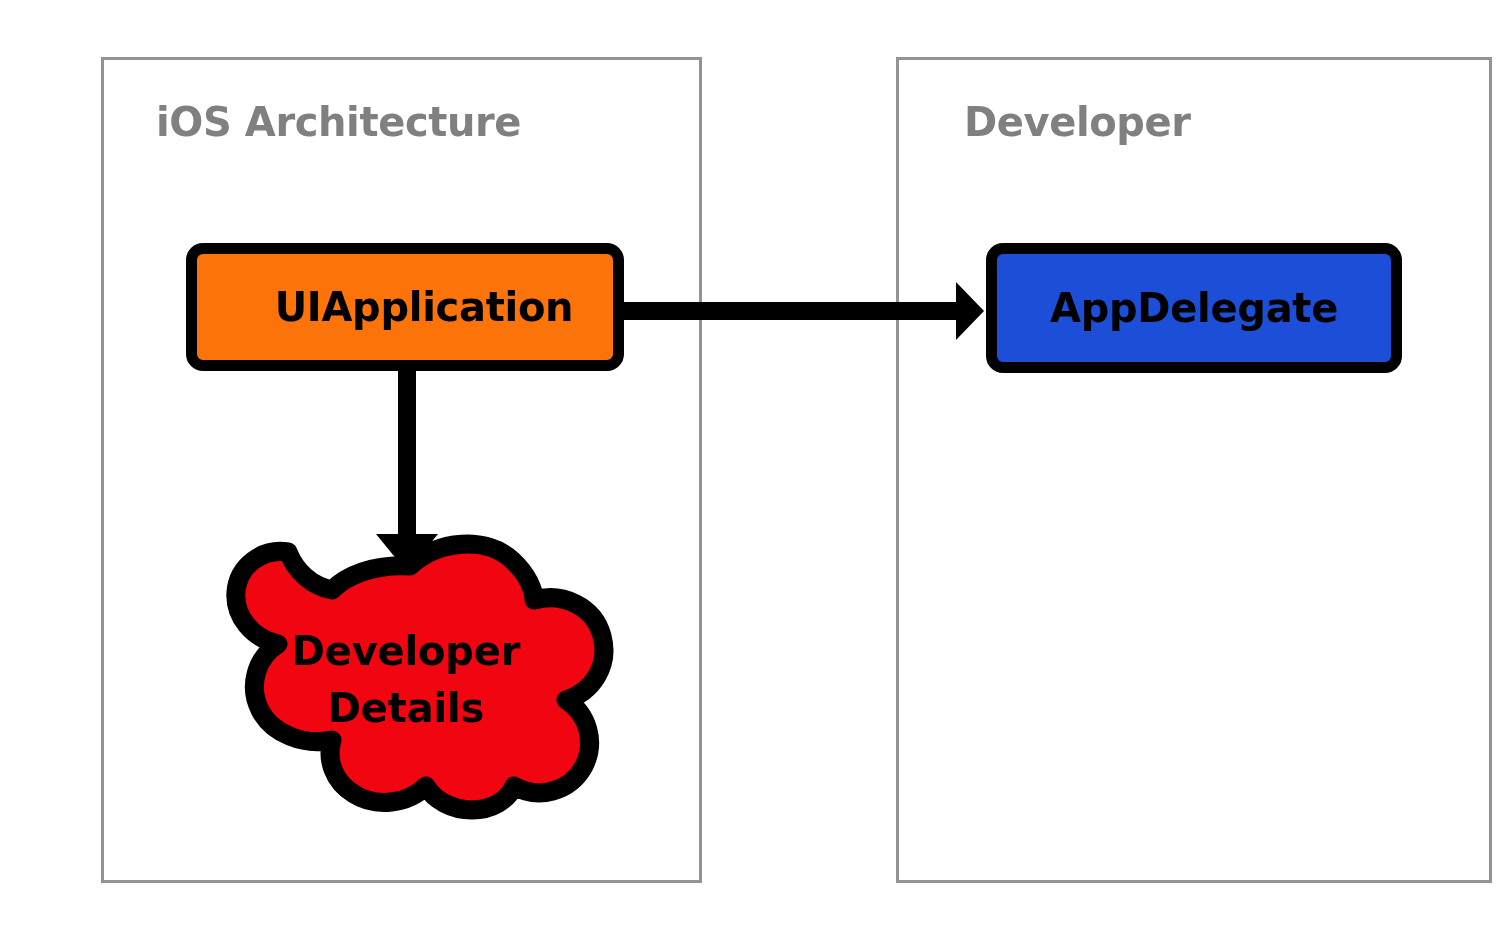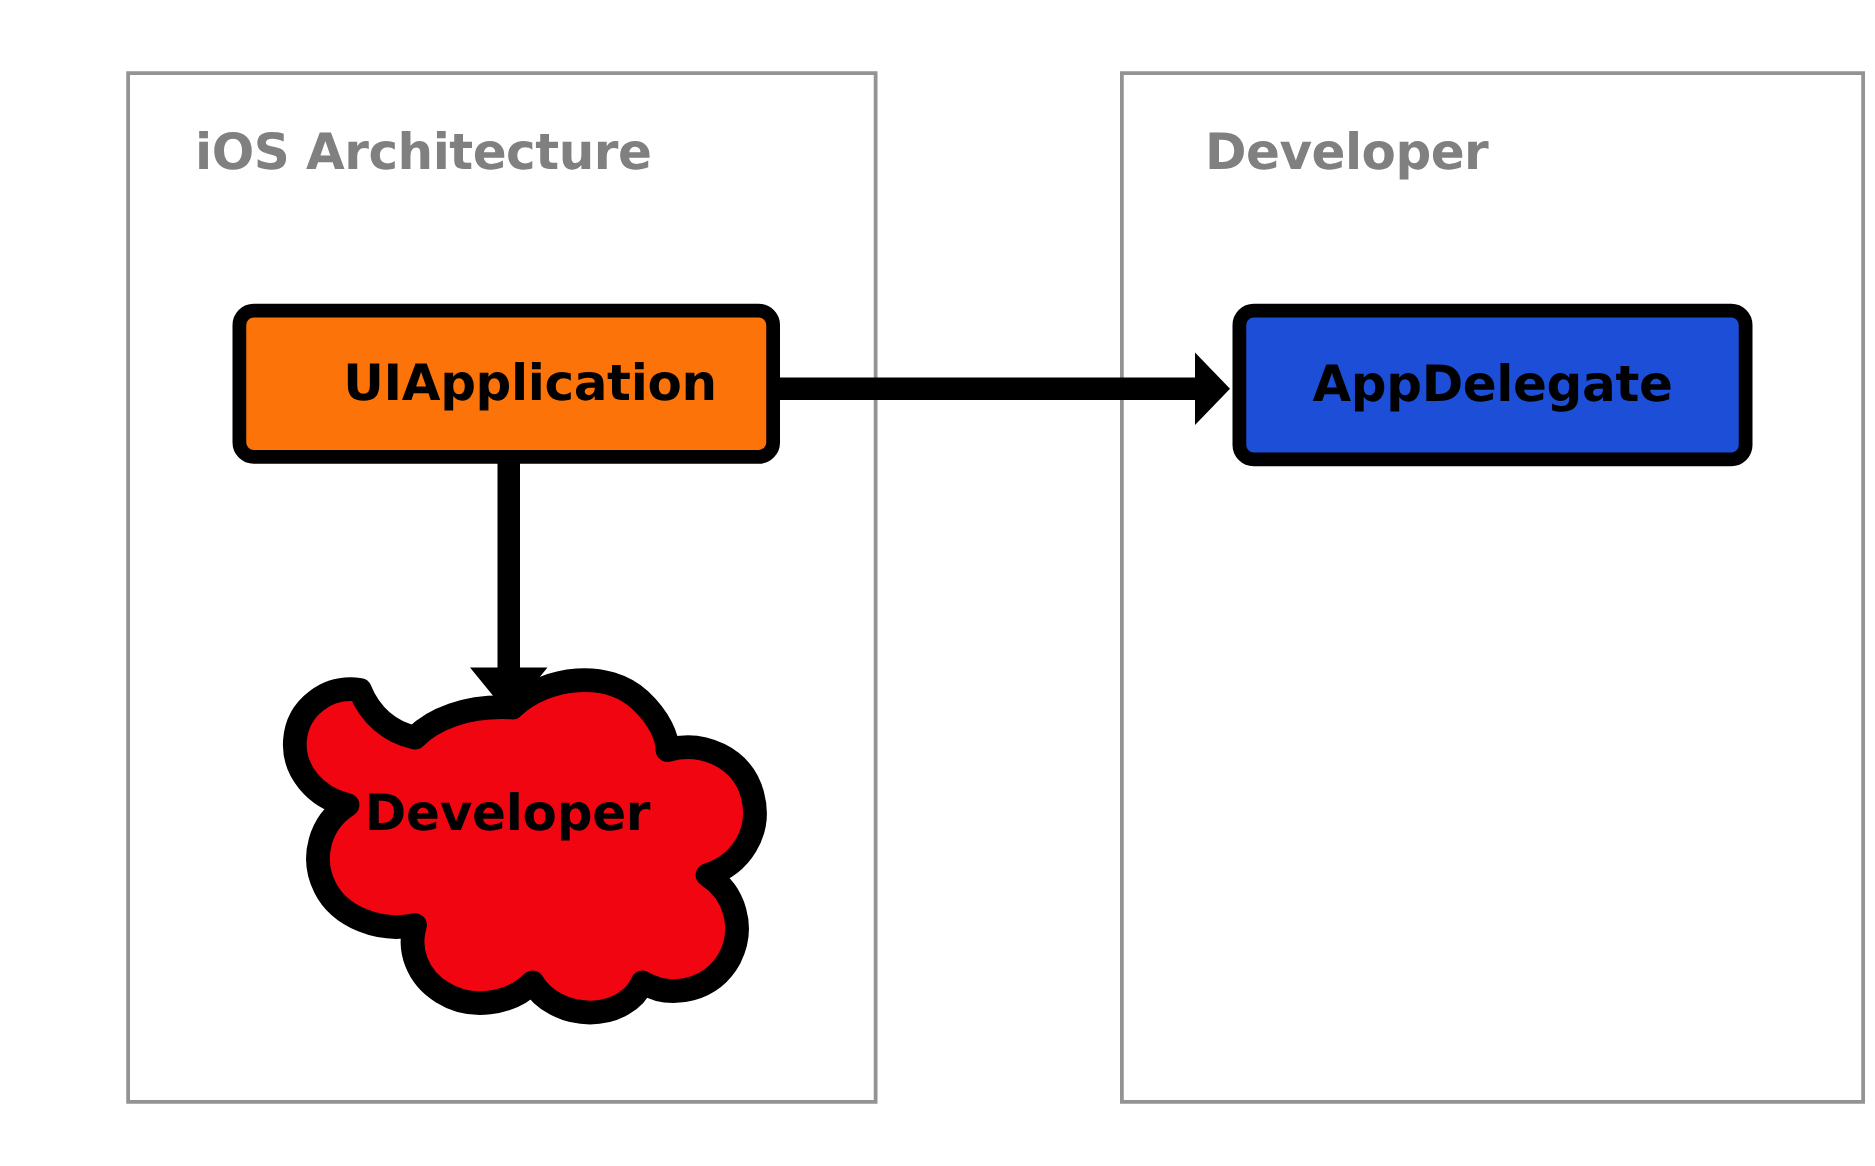--- a/index.html
+++ b/index.html
@@ -159,15 +159,16 @@
   <div class="node-box" id="box-uiapplication">
     <span class="node-label">UIApplication</span>
   </div>
 
   <div class="node-box" id="box-appdelegate">
     <span class="node-label">AppDelegate</span>
   </div>
 
   <div id="cloud-text">
     <div>Developer</div>
+    <div>Details</div>
   </div>
 
 </div>
 
 </body></html>

